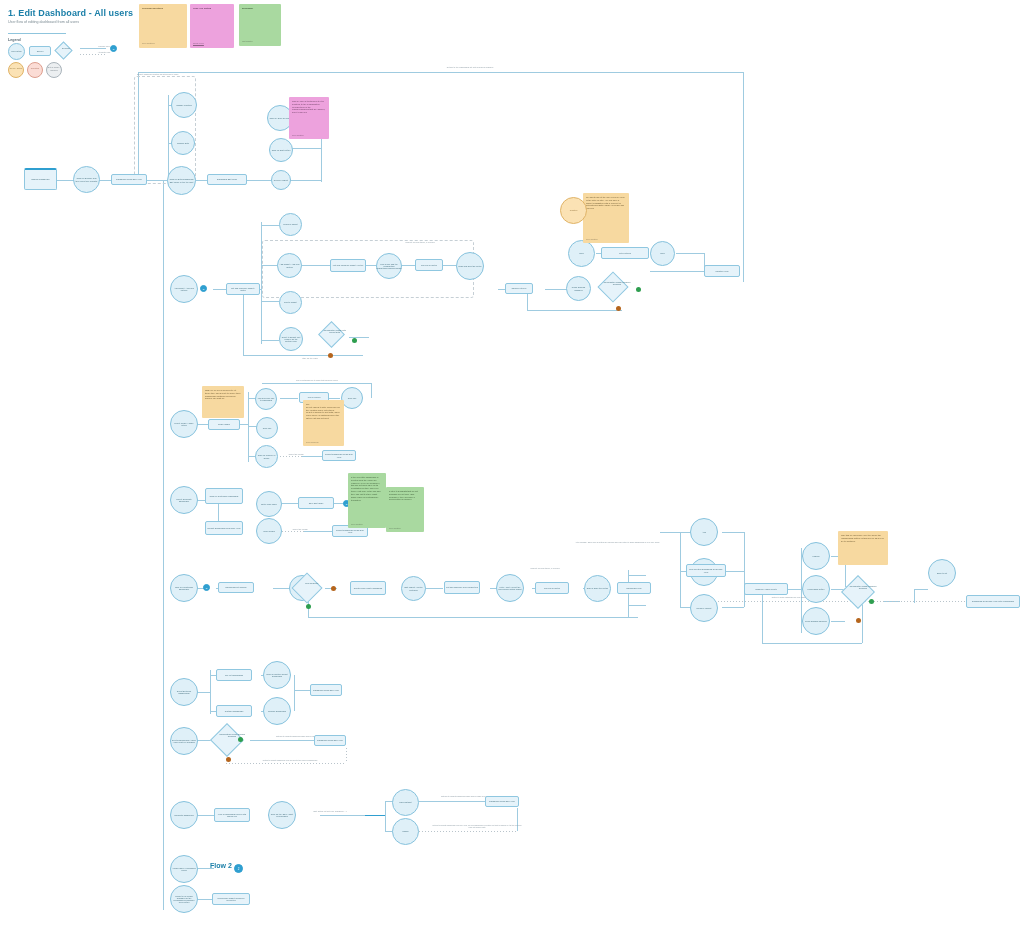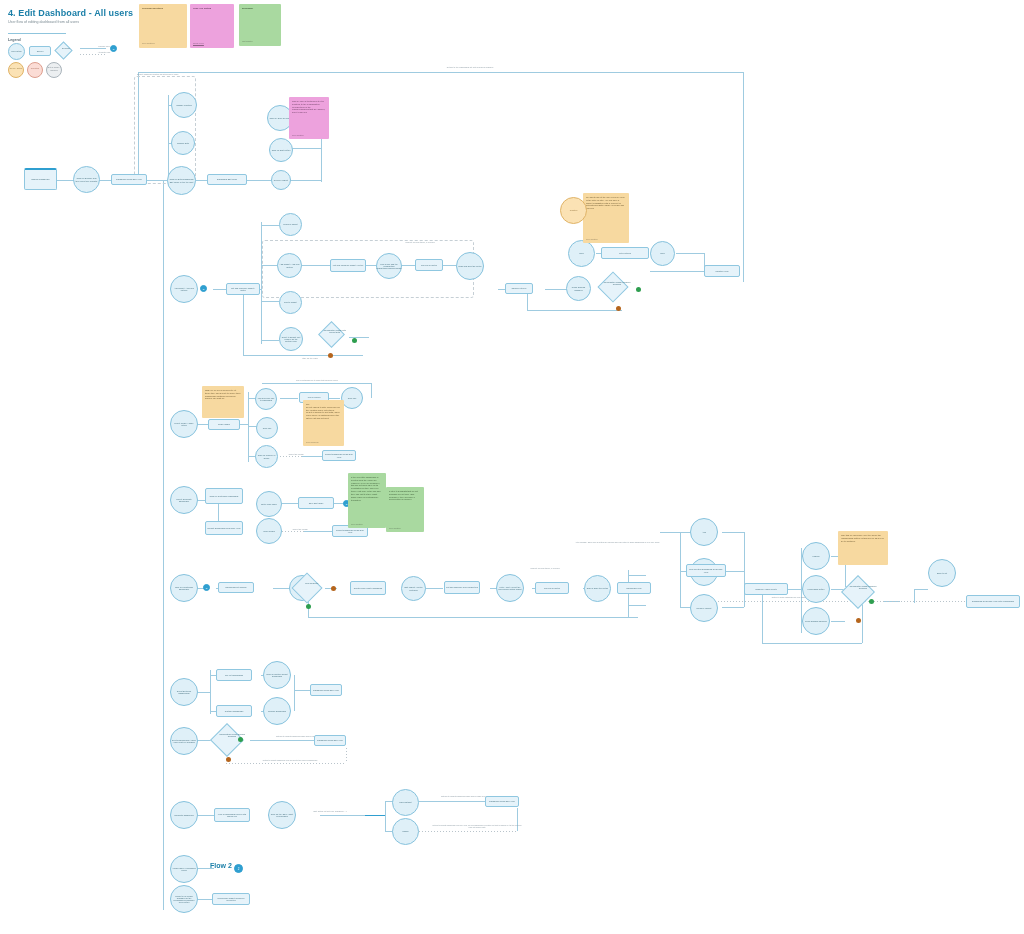--- a/index.html
+++ b/index.html
@@ -95,21 +95,21 @@
   }
   .grpbox{border:0.5px dashed #c6cfd5;border-radius:3px;}
 
   #flow2{left:210px;top:862px;color:#1b7fa8;font-size:7px;font-weight:bold;}
 </style>
 </head>
 <body>
 
 <div id="canvas"></div>
 
-<div class="abs" id="title">4. Edit Dashboard - All users</div>
+<div class="abs" id="title">1. Edit Dashboard - All users</div>
 <div class="abs" id="subtitle">User flow of editing dashboard from all users</div>
 <div class="abs" id="rule"></div>
 <div class="abs" id="legend-title">Legend</div>
 
 <div class="abs circ" style="left:8px;top:43px;width:17px;height:17px;">
   <span>User action</span>
 </div>
 <div class="abs rect" style="left:29px;top:46px;width:22px;height:10px;">
   <span>Screen</span>
 </div>

